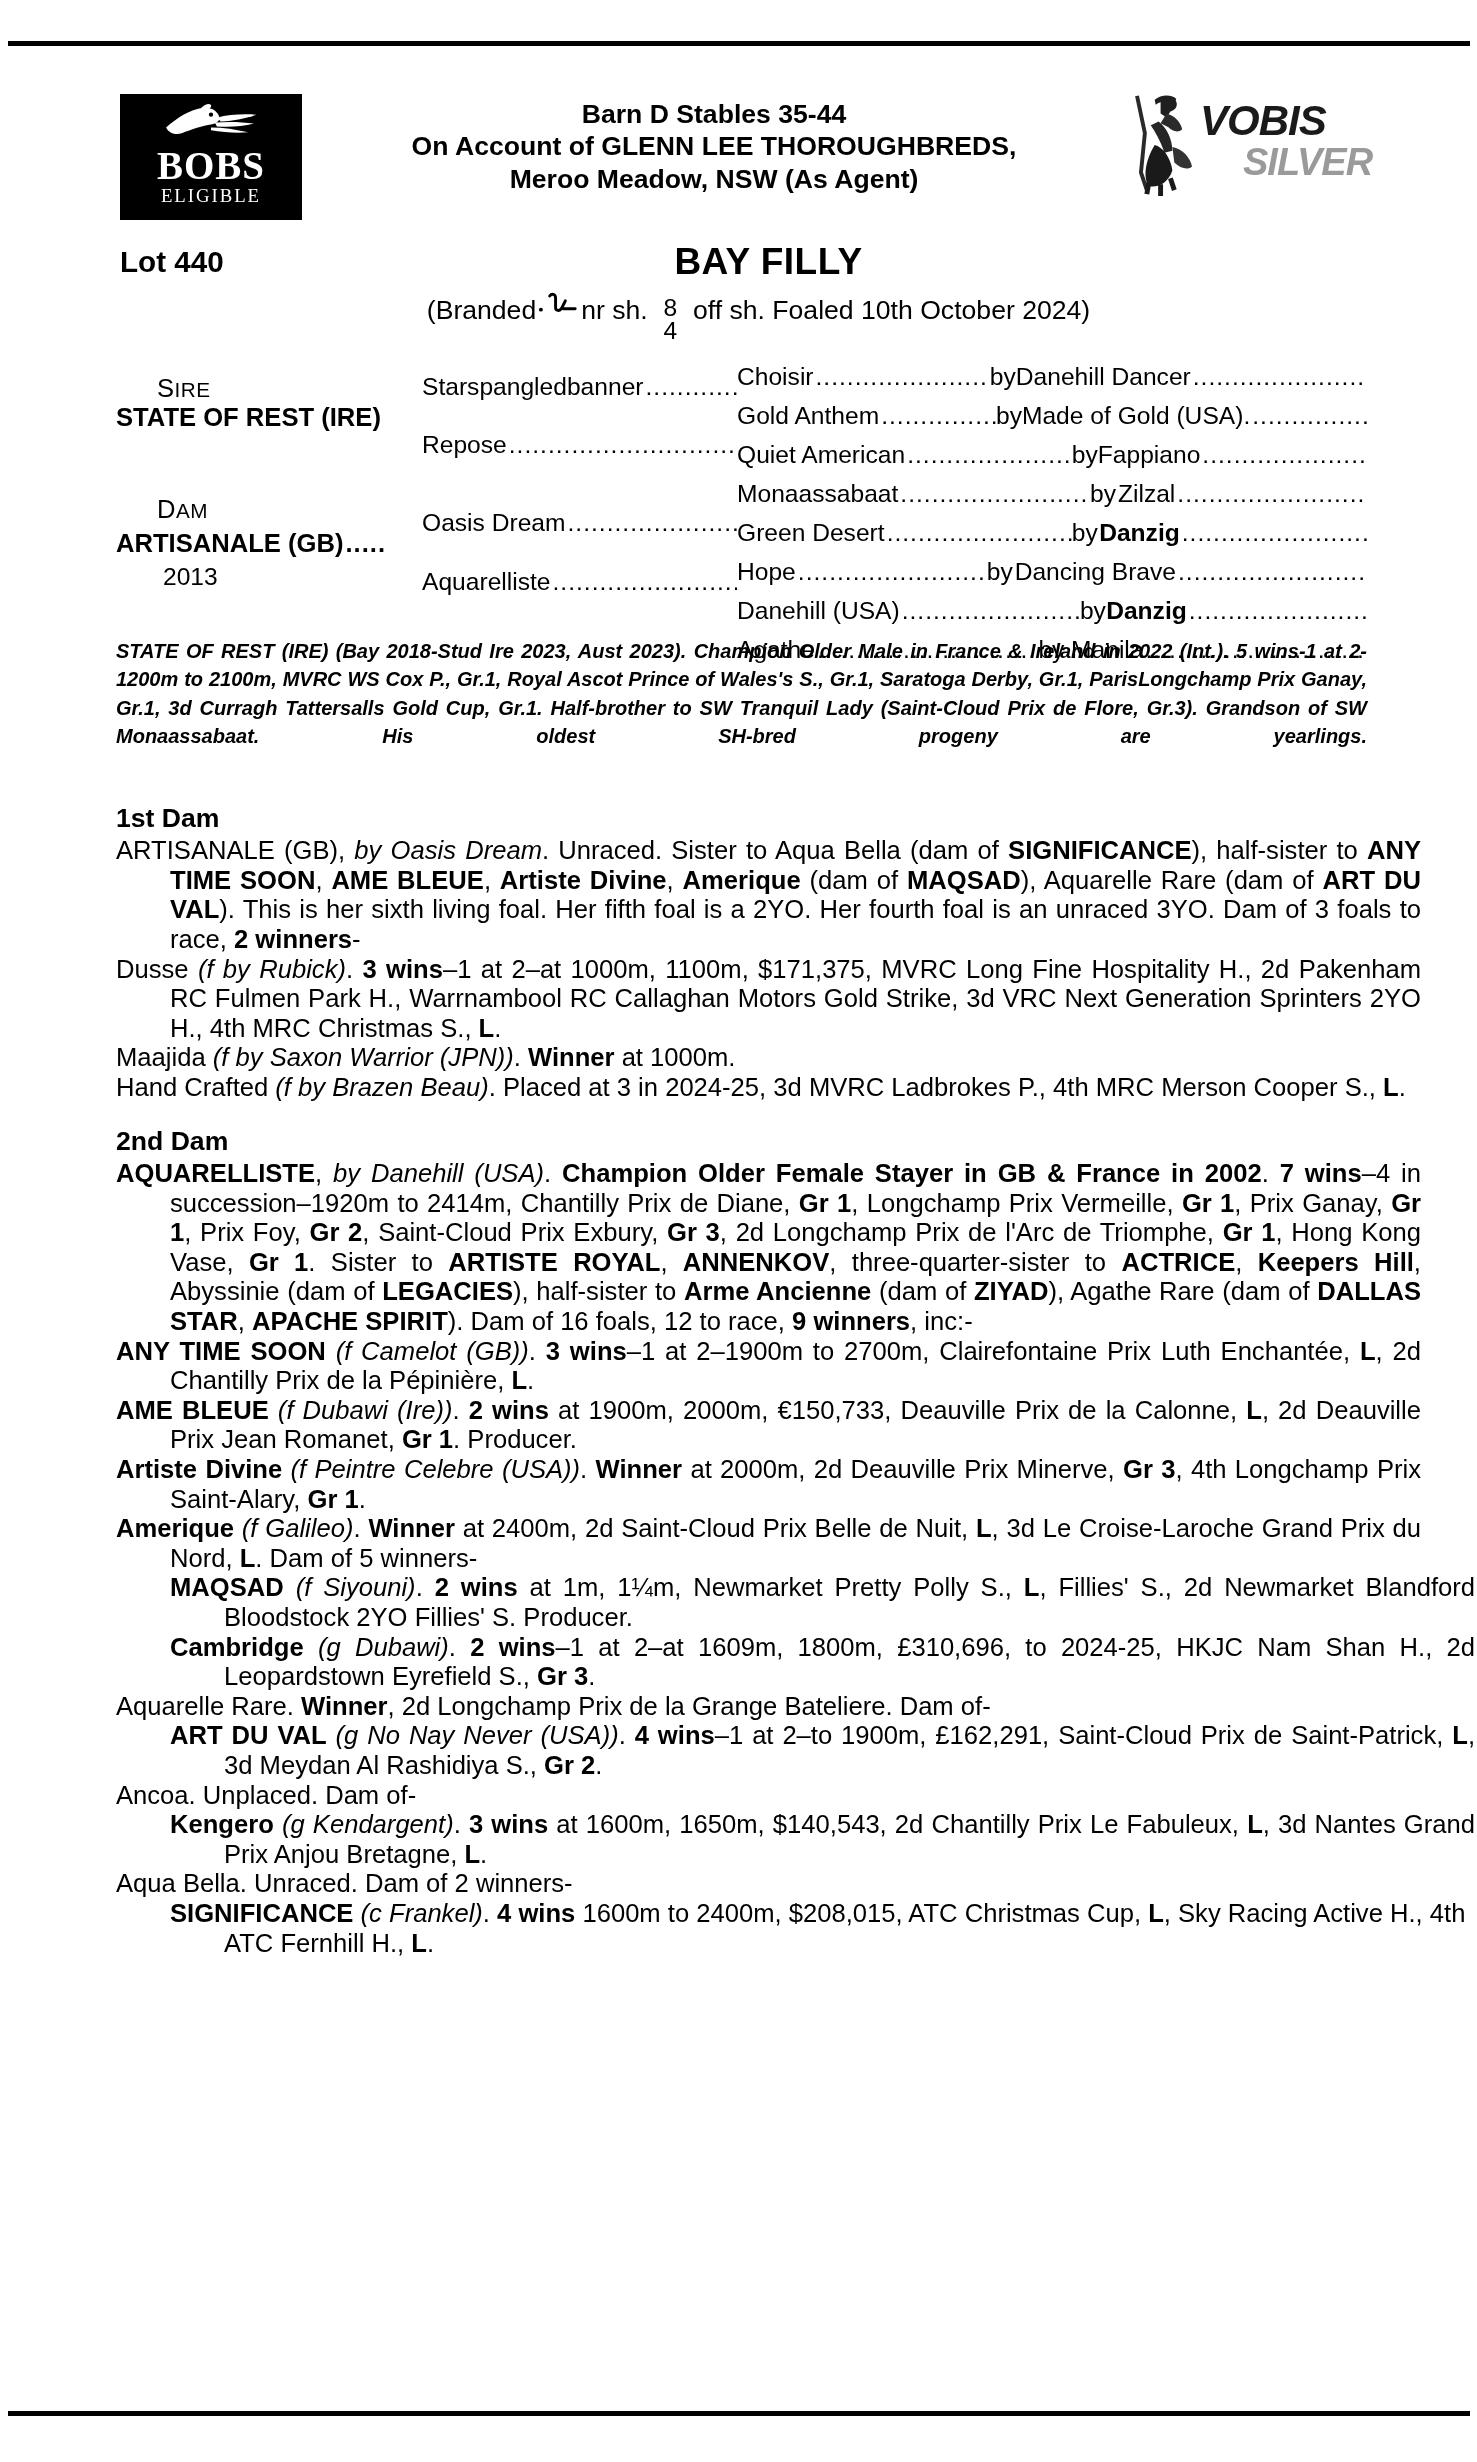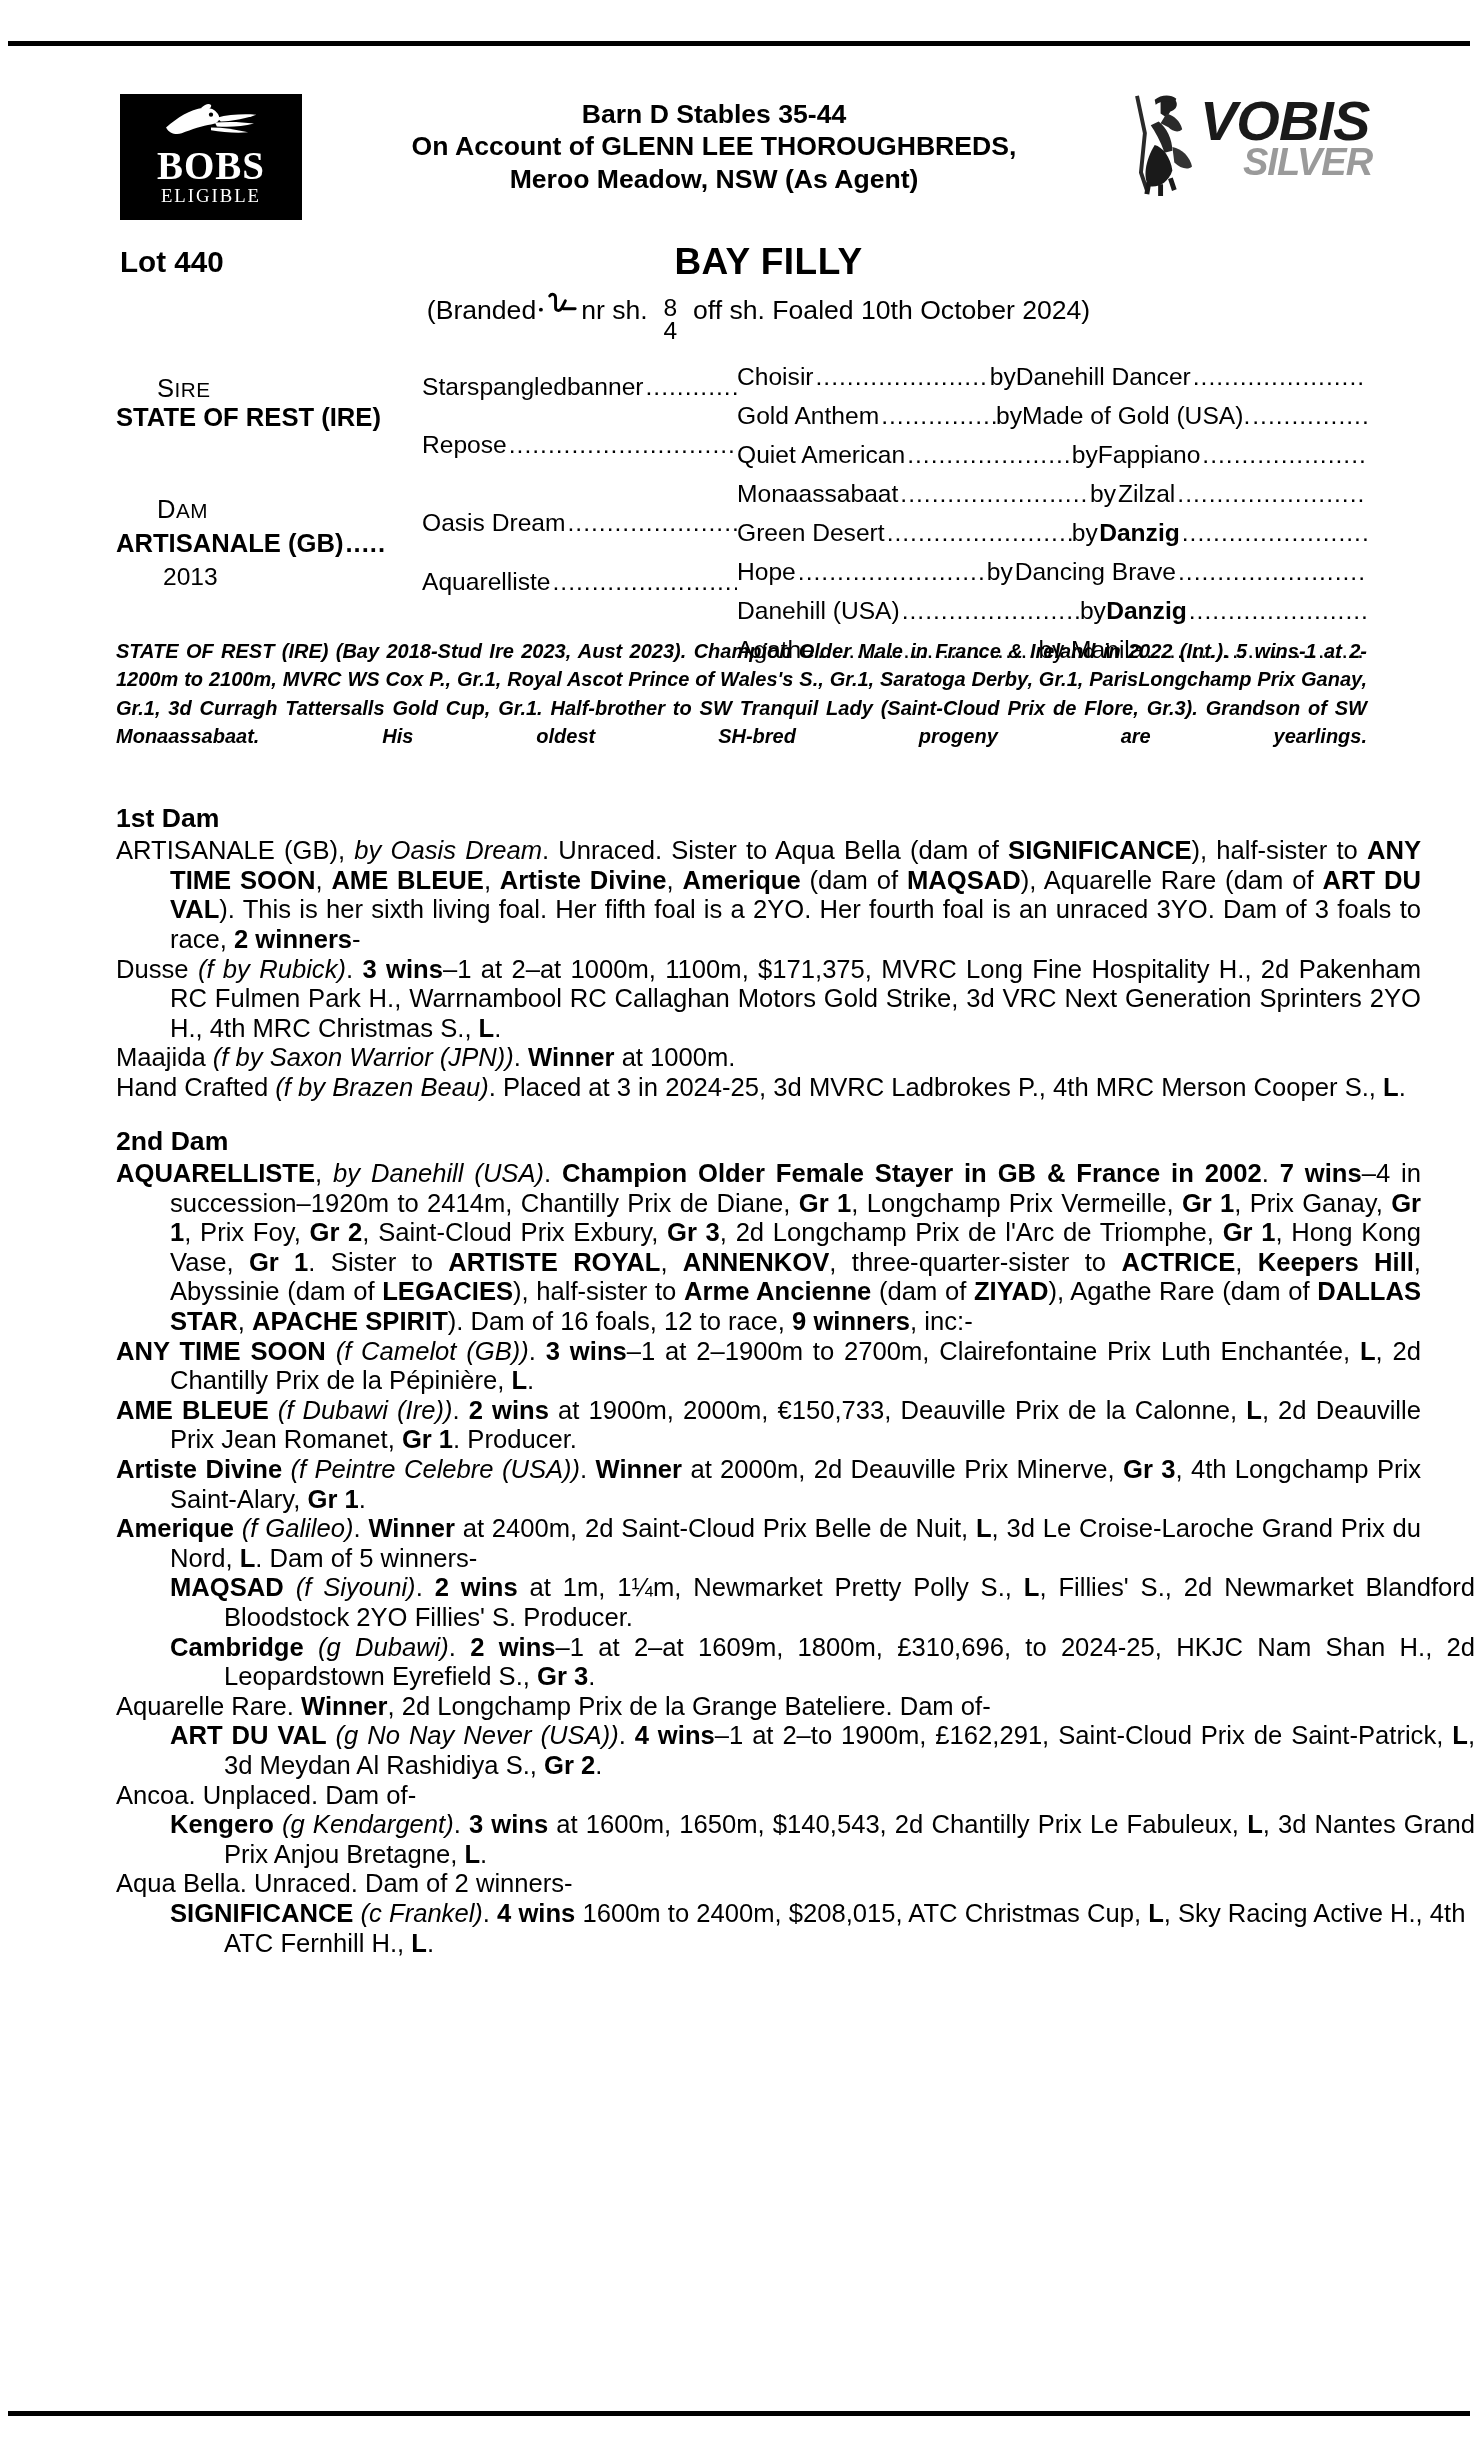--- a/index.html
+++ b/index.html
@@ -100,21 +100,21 @@
     height: 116px;
   }
   .vobis-text {
     position: absolute;
     left: 69px;
     top: 11.8px;
   }
   .vobis-v {
     font-family: "Liberation Sans", sans-serif;
     font-weight: bold;
-    font-size: 56px;
+    font-size: 42px;
     line-height: 41px;
     letter-spacing: -1px;
     font-style: italic;
     color: #1a1a1a;
   }
   .vobis-s {
     font-family: "Liberation Sans", sans-serif;
     font-weight: bold;
     font-size: 38px;
     line-height: 43px;

